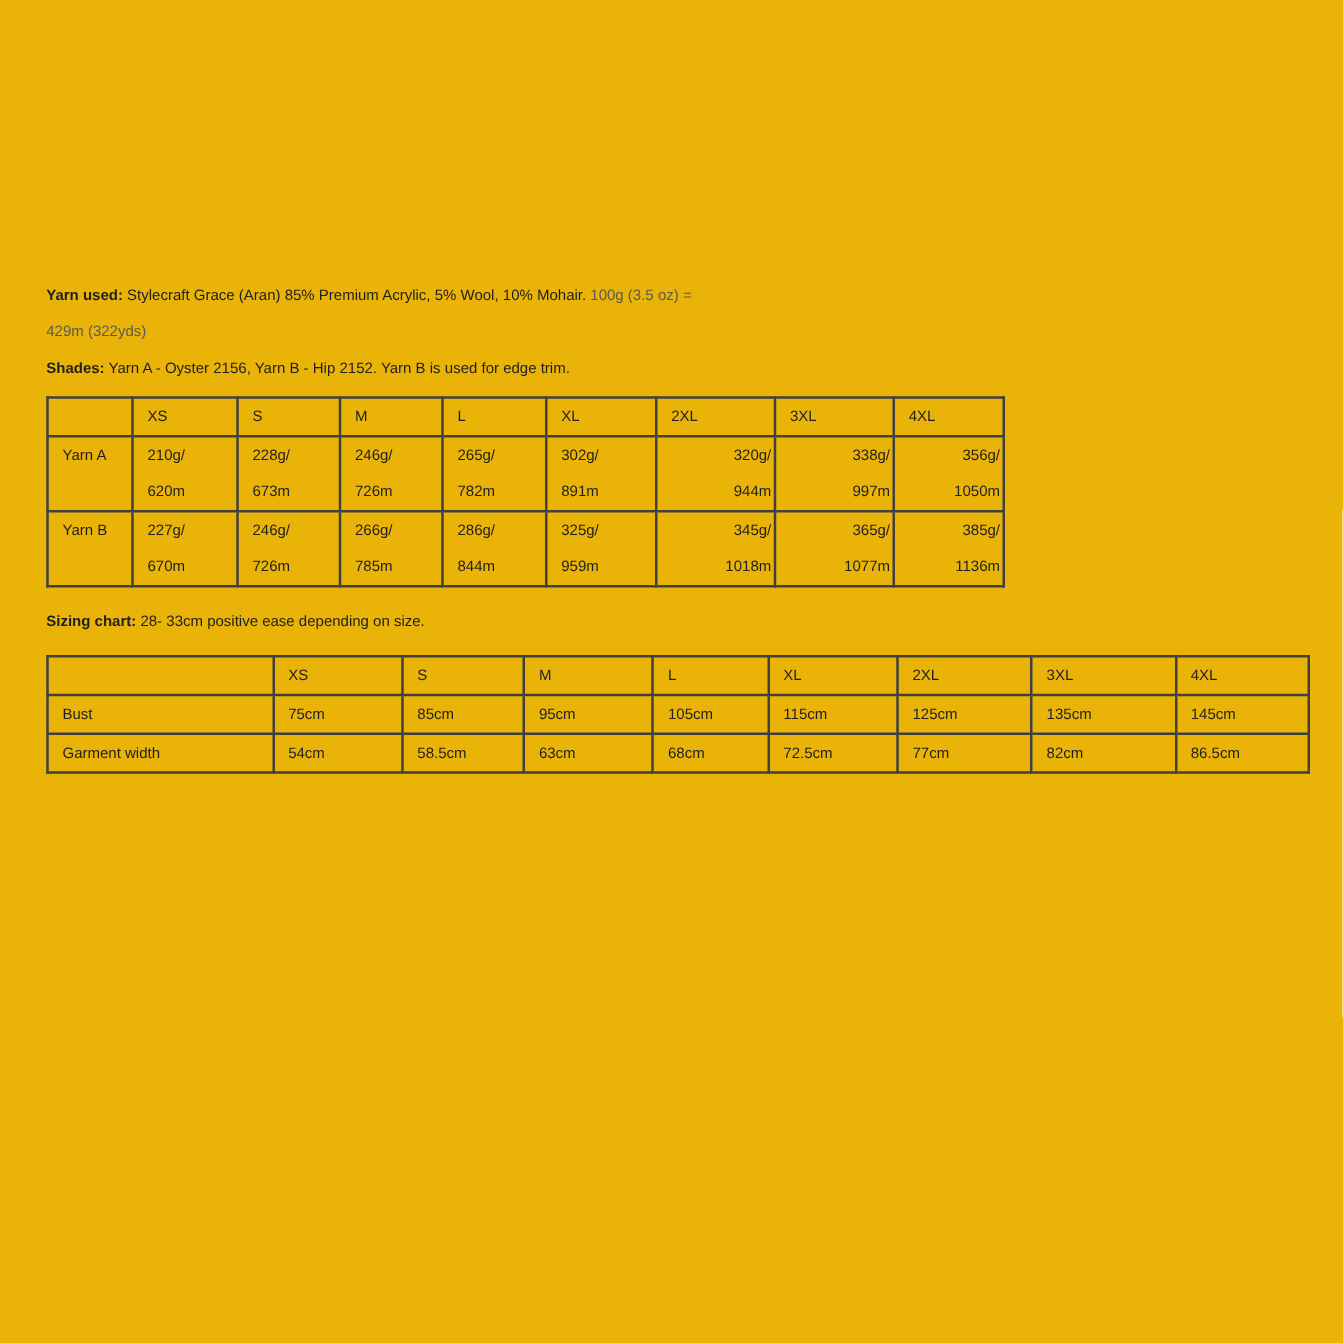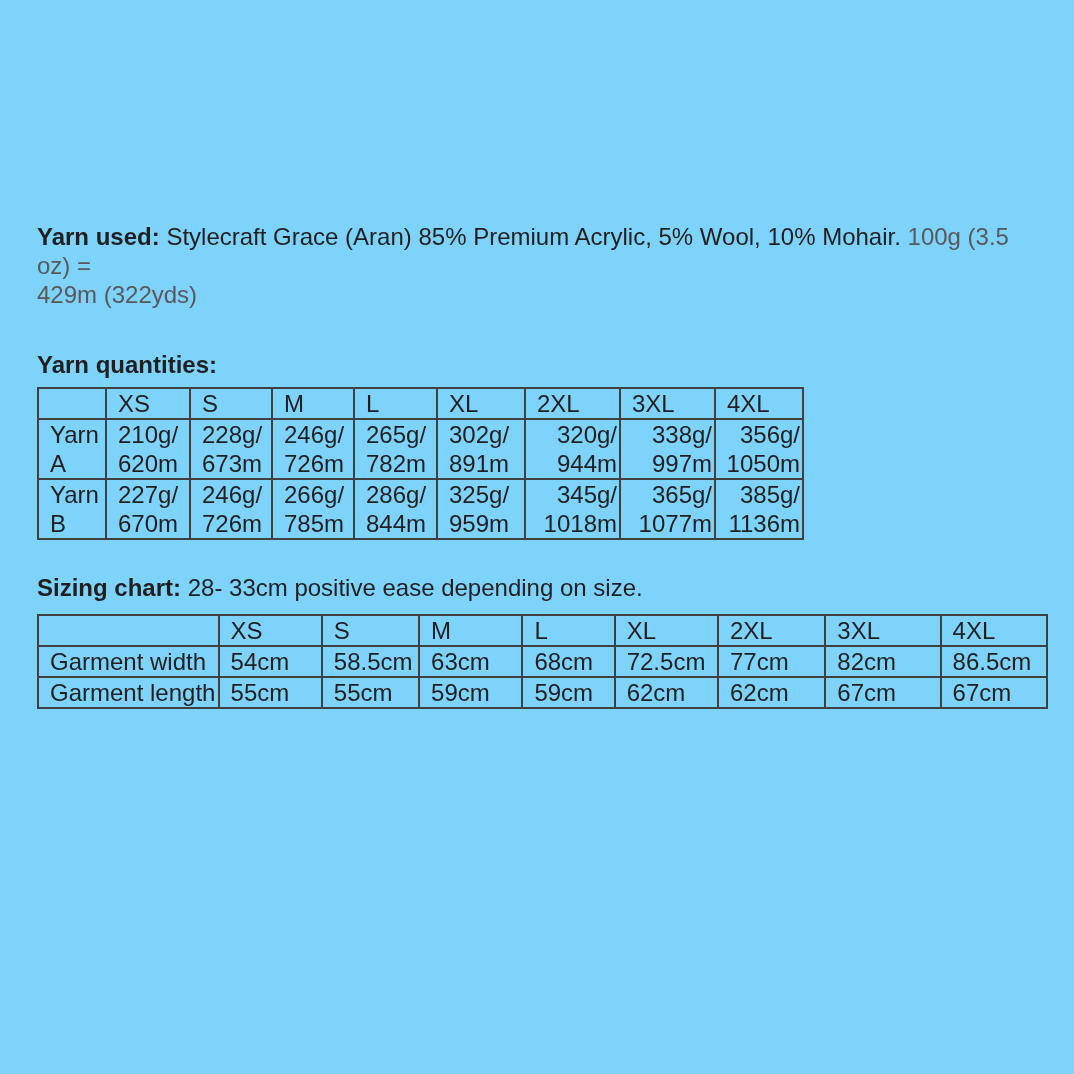--- a/index.html
+++ b/index.html
@@ -4,38 +4,38 @@
 <style>
   html, body {
     margin: 0;
     padding: 0;
     background: #ffffff;
   }
   .page {
     position: relative;
     width: 1074px;
     height: 1074px;
-    background: #7dd3fc;
+    background: #eab308;
     overflow: hidden;
     font-family: "Liberation Sans", "DejaVu Sans", sans-serif;
-    font-size: 24px;
+    font-size: 12px;
     line-height: 29px;
     color: #1f1f1f;
     box-sizing: border-box;
     padding: 222px 32px 0 37px;
   }
   p { margin: 0; }
   .bold { font-weight: 700; }
   .muted { color: #595959; }
   .heading {
     font-weight: 700;
     margin-top: 41px;
   }
   .sizing-heading {
-    margin-top: 33px;
+    margin-top: 13px;
   }
   table {
     border-collapse: collapse;
     table-layout: fixed;
   }
   .tbl-yarn  { margin-top: 8px;  width: 765px; }
   .tbl-size  { margin-top: 12px; width: 1011px; }
   th, td {
     border: 2px solid #404040;
     font-weight: 400;
@@ -53,22 +53,24 @@
 </head>
 <body>
 
 <div class="page">
 
   <p>
     <span class="bold">Yarn used:</span><span> Stylecraft Grace (Aran) 85% Premium Acrylic, 5% Wool, 10% Mohair. </span><span class="muted">100g (3.5 oz) =</span><br>
     <span class="muted">429m (322yds)</span>
   </p>
 
+  <p>
+    <span class="bold">Shades:</span><span> Yarn A - Oyster 2156, Yarn B - Hip 2152. Yarn B is used for edge trim.</span>
+  </p>
 
-  <p class="heading">Yarn quantities:</p>
 
   <table class="tbl-yarn">
     <colgroup>
       <col style="width:68px">
         <col style="width:84px">
         <col style="width:82px">
         <col style="width:82px">
       <col style="width:83px">
         <col style="width:88px">
         <col style="width:95px">
@@ -154,37 +156,37 @@
           <th>M</th>
           <th>L</th>
           <th>XL</th>
           <th>2XL</th>
           <th>3XL</th>
           <th>4XL</th>
         </tr>
       </thead>
     <tbody>
         <tr>
+          <td>Bust</td>
+          <td>75cm</td>
+          <td>85cm</td>
+          <td>95cm</td>
+          <td>105cm</td>
+          <td>115cm</td>
+          <td>125cm</td>
+          <td>135cm</td>
+          <td>145cm</td>
+        </tr>
+        <tr>
           <td>Garment width</td>
           <td>54cm</td>
           <td>58.5cm</td>
           <td>63cm</td>
           <td>68cm</td>
           <td>72.5cm</td>
           <td>77cm</td>
           <td>82cm</td>
           <td>86.5cm</td>
         </tr>
-        <tr>
-          <td>Garment length</td>
-          <td>55cm</td>
-          <td>55cm</td>
-          <td>59cm</td>
-          <td>59cm</td>
-          <td>62cm</td>
-          <td>62cm</td>
-          <td>67cm</td>
-          <td>67cm</td>
-        </tr>
       </tbody>
   </table>
 
 </div>
 
 </body></html>

